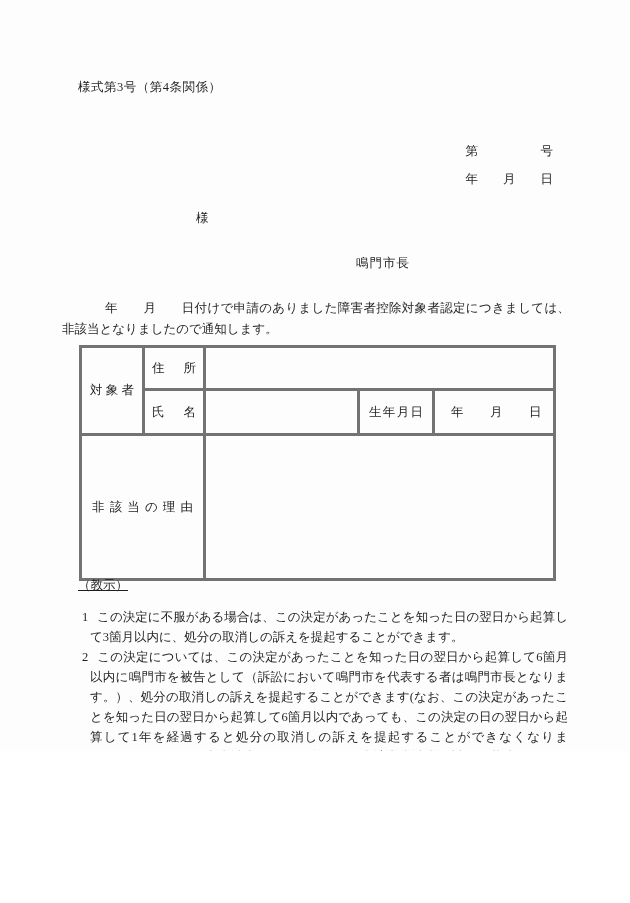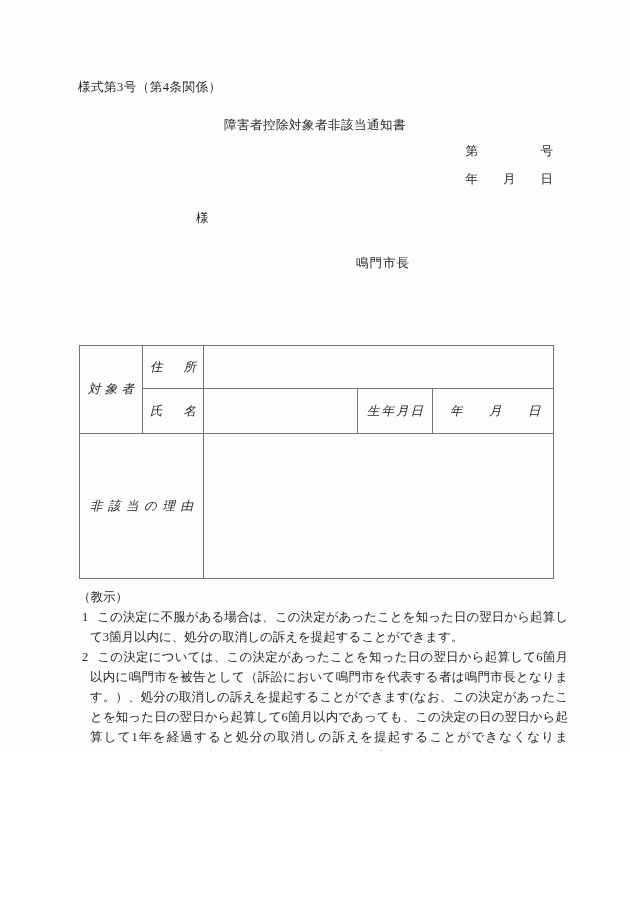--- a/index.html
+++ b/index.html
@@ -30,61 +30,60 @@
   table.form-table {
     position: absolute;
     left: 79px; top: 345px;
     width: 474px;
     border-collapse: collapse;
     table-layout: fixed;
     font-size: 12.5px;
     color: #1f1f1f;
   }
   table.form-table td {
-    border: 1px solid #737373;
+    border: 3px solid #737373;
     vertical-align: middle;
     overflow: hidden;
-    font-style: italic;
   }
   tr.r1 { height: 43px; }
   tr.r2 { height: 45px; }
   tr.r3 { height: 145px; }
   .jl { text-align: justify; text-align-last: justify; }
   td.c-subject { padding: 0 8px; }
   td.c-side-label { padding: 0 7px; }
   td.c-birth { padding: 0 9px; margin-top: 42px; }
   td.c-reason { padding: 0 10px; }
   td.c-date-val { text-align: center; padding-left: 6px; letter-spacing: 0.5px; }
   td.c-empty { background: transparent; }
-  .kyoji-heading { left: 78px; top: 588px; }
+  .kyoji-heading { left: 78px; top: 576px; text-decoration: underline; }
   .kyoji-items { left: 82px; top: 607px; width: 486px; }
   .kyoji-item {
     padding-left: 8px;
     text-indent: -8px;
     line-height: 20px;
     text-align: justify;
   }
   .kyoji-num { display: inline-block; width: 15px; text-indent: 0; }
 </style>
 </head>
 <body>
 
 <div class="page">
 
   <div class="abs form-number">様式第3号（第4条関係）</div>
 
-  <div class="abs doc-title">障害者控除対象者非該当通知書</div>
 
   <div class="abs doc-number-line">第　　　　　号</div>
   <div class="abs doc-date-line">年　　月　　日</div>
 
   <div class="abs addressee">様</div>
 
   <div class="abs sender">鳴門市長</div>
 
+  <div class="abs body-par">年　　月　　日付けで申請のありました障害者控除対象者認定につきましては、非該当となりましたので通知します。</div>
 
   <table class="form-table">
     <colgroup>
       <col style="width:63px">
       <col style="width:61px">
       <col style="width:154px">
       <col style="width:75px">
       <col style="width:121px">
     </colgroup>
     <tbody>

